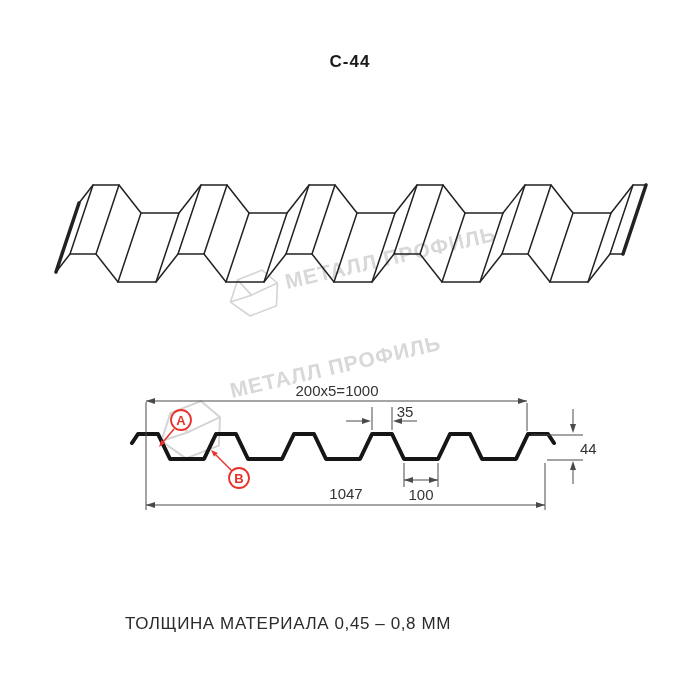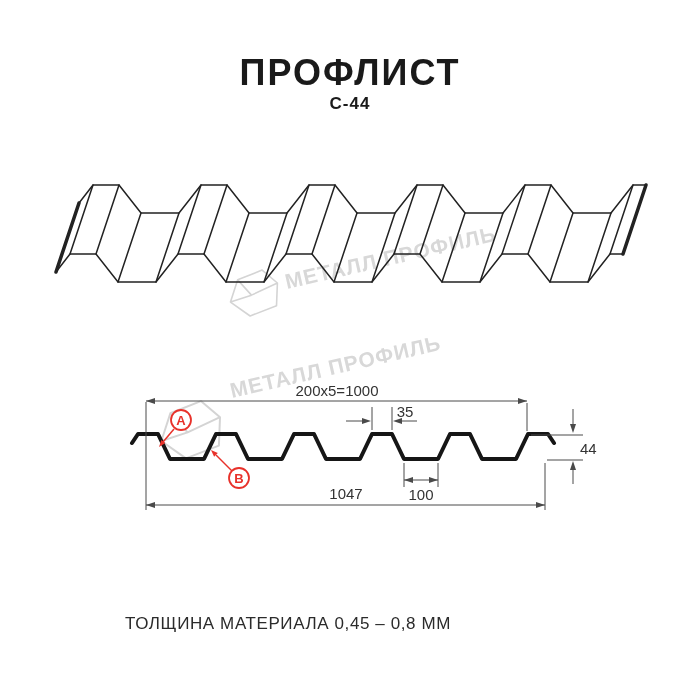--- a/index.html
+++ b/index.html
@@ -23,21 +23,20 @@
   .redfill{fill:#e8312a;stroke:none;}
   .marker-circle{fill:#ffffff;stroke:#e8312a;stroke-width:1.8;}
   .marker-letter{font-size:13px;font-weight:bold;fill:#e8312a;}
 </style>
 </head>
 <body>
 
 <div class="page">
 
   <div class="hdr">
-    <h1>ПРОФЛИСТ</h1>
     <div class="code">С-44</div>
   </div>
 
   <svg width="700" height="700" viewBox="0 0 700 700">
 
     <g transform="translate(287,289) rotate(-13)">
       <path class="wmlogo" d="M -58,0 L -46,-20 L -20,-24 L -8,-8 L -14,14 L -42,18 Z M -46,-20 L -36,-2 L -8,-8 M -58,0 L -36,-2"></path>
       <text class="wmtext" x="0" y="0">МЕТАЛЛ ПРОФИЛЬ</text>
     </g>
 

